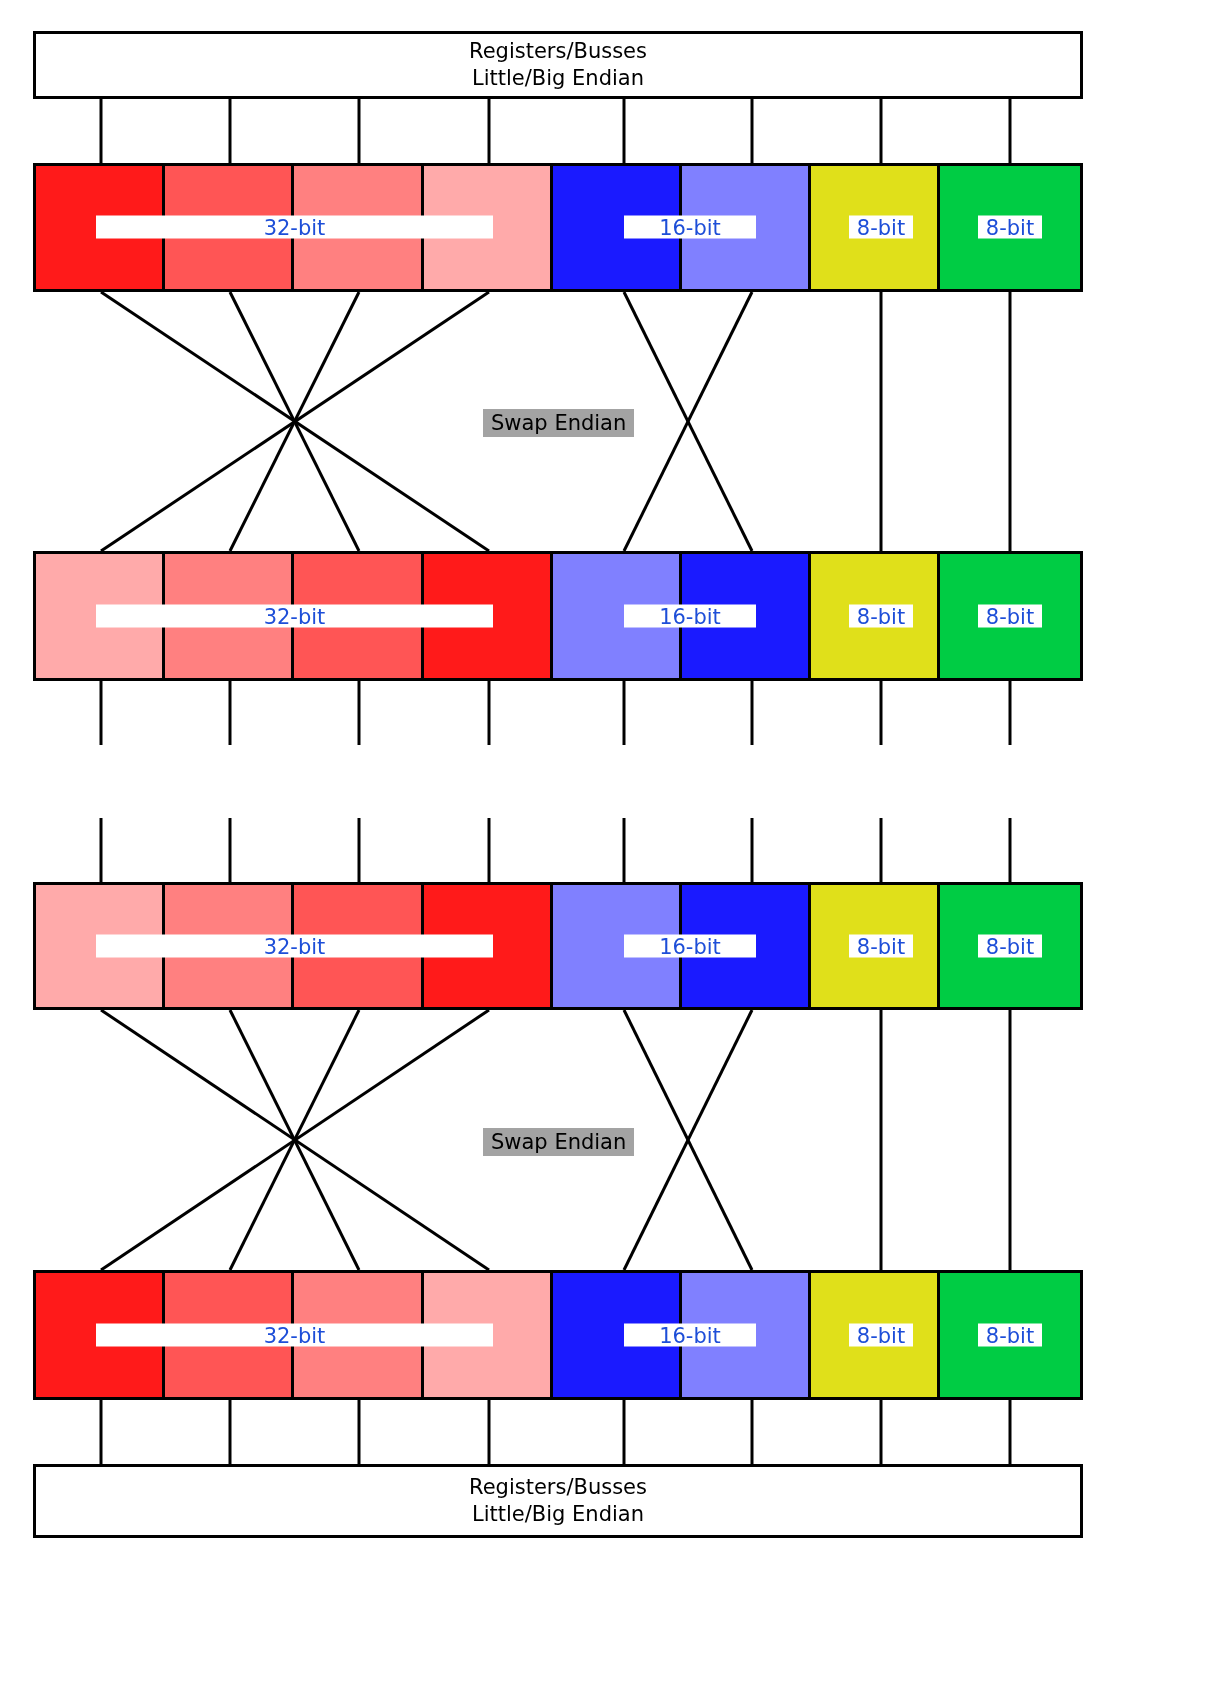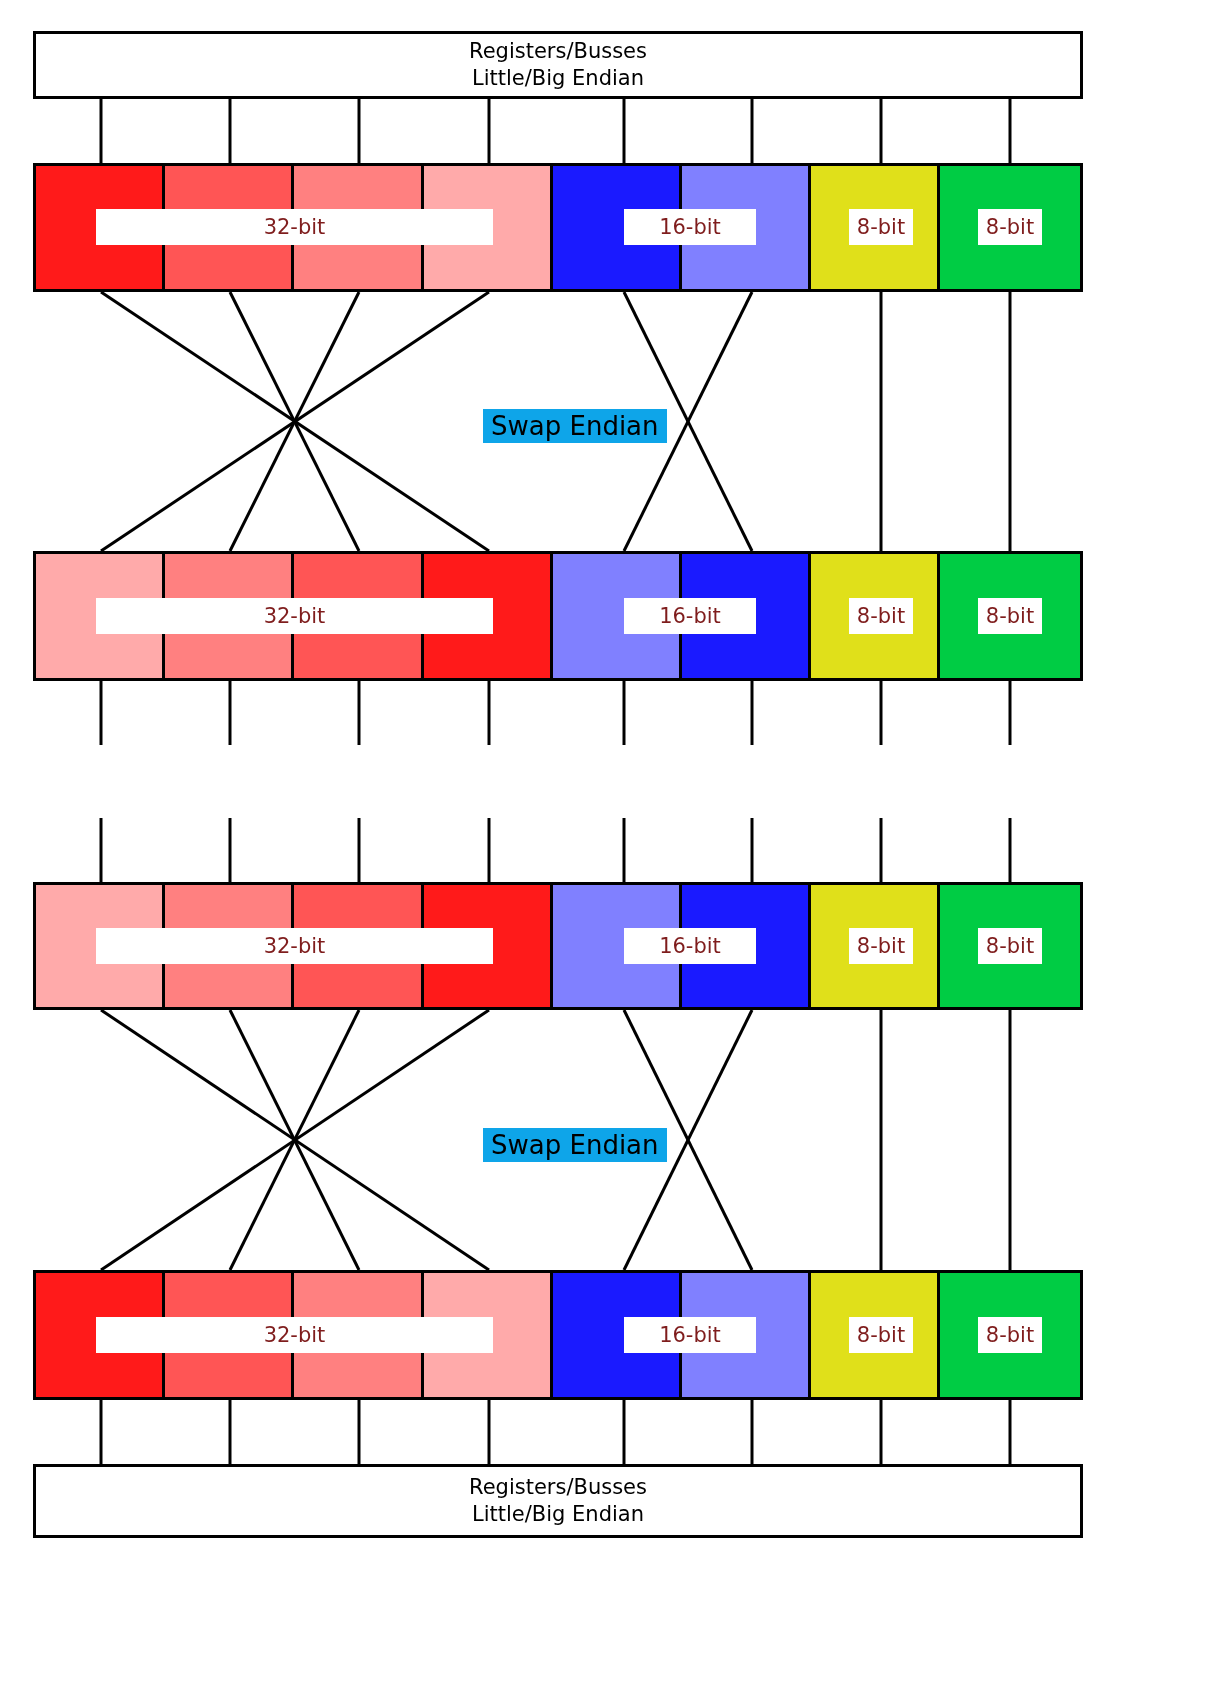--- a/index.html
+++ b/index.html
@@ -40,35 +40,35 @@
     box-sizing: border-box;
     position: relative;
     border-right: 3px solid #000;
   }
   .cell:last-child {
     border-right: none;
   }
   .label {
     position: absolute;
     background: #ffffff;
-    color: #7f1d1d;
+    color: #1d4ed8;
     font-size: 21px;
     display: flex;
     align-items: center;
     justify-content: center;
     top: 50%;
     transform: translateY(-50%);
-    height: 36px;
+    height: 23px;
     white-space: nowrap;
   }
   .swaplabel {
     position: absolute;
-    font-size: 26px;
+    font-size: 21px;
     color: #000;
-    background: #0ea5e9;
+    background: #a3a3a3;
     padding: 2px 8px;
     white-space: nowrap;
   }
   svg.lines {
     position: absolute;
     left: 0;
     top: 0;
     width: 1205px;
     height: 1701px;
     pointer-events: none;

